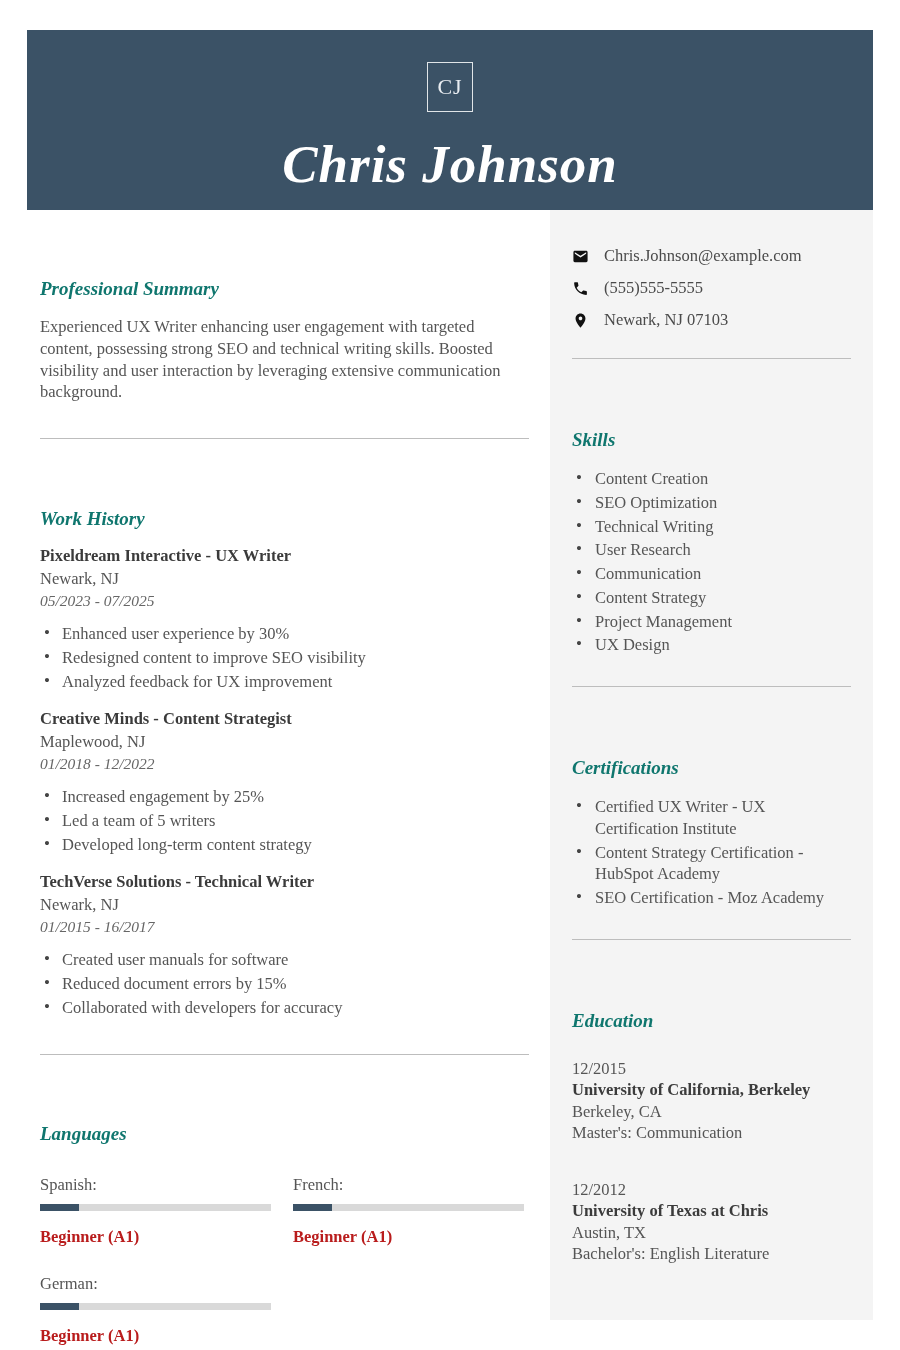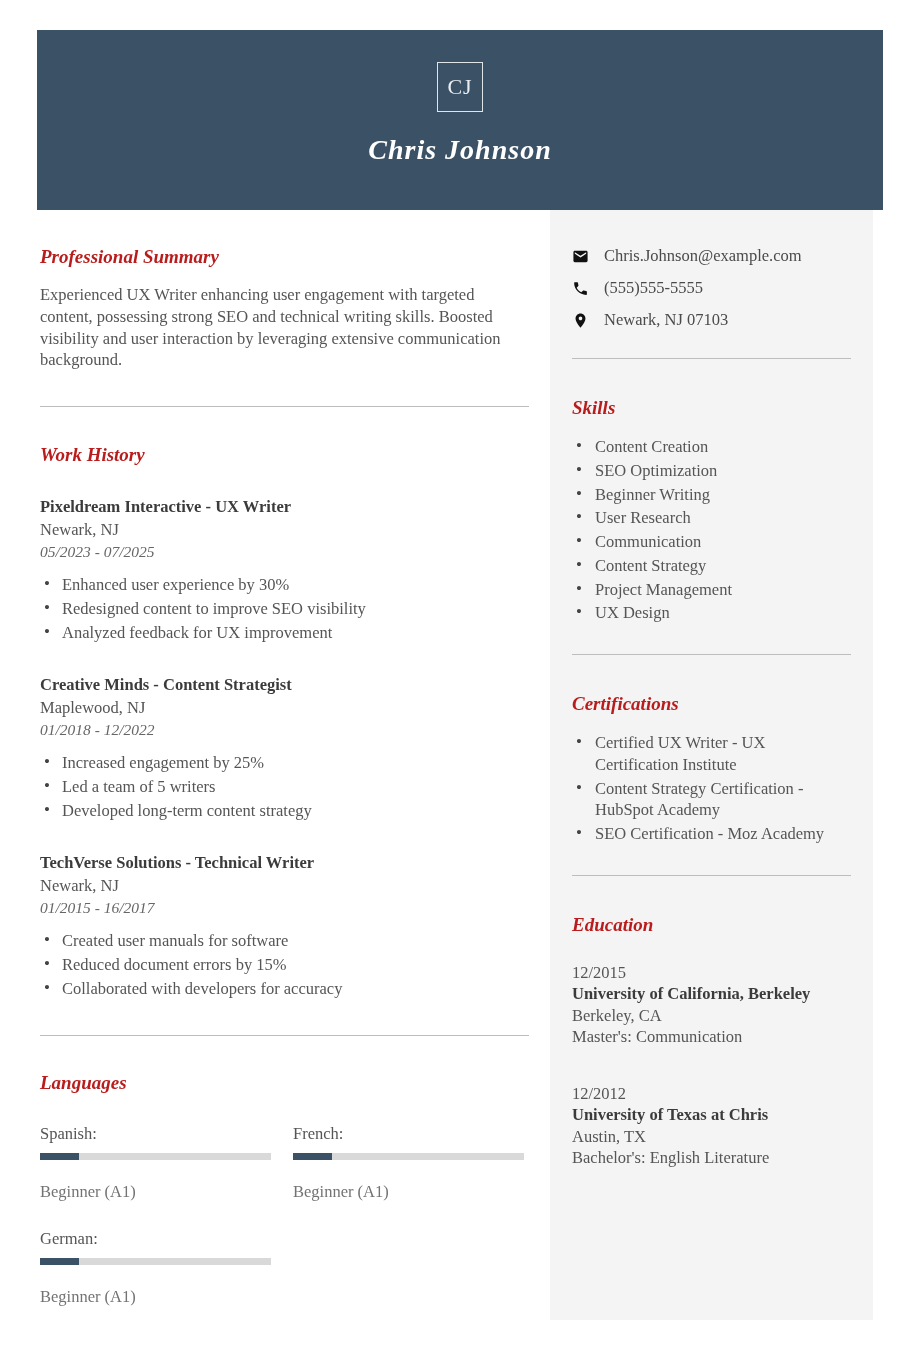--- a/index.html
+++ b/index.html
@@ -3,76 +3,76 @@
 <meta charset="utf-8">
 <style>
   * { margin: 0; padding: 0; box-sizing: border-box; }
   html, body { width: 900px; height: 1350px; background: #ffffff; overflow: hidden; }
   body { font-family: "Liberation Serif", "DejaVu Serif", serif; color: #4a4a4a; }
 
   .page { position: relative; width: 900px; height: 1350px; background: #ffffff; }
 
   
   .header {
-    position: absolute; left: 37px; top: 30px; width: 846px; height: 180px;
+    position: absolute; left: 27px; top: 30px; width: 846px; height: 180px;
     background: #3B5266; color: #ffffff; text-align: center;
   }
   .monogram {
     width: 46px; height: 50px; margin: 32px auto 0 auto;
     border: 1px solid rgba(255,255,255,0.85);
     display: flex; align-items: center; justify-content: center;
     font-size: 22px; letter-spacing: 1px; color: #e9edf1;
   }
   .name {
-    margin-top: 22px; font-size: 28px; font-weight: bold; font-style: italic;
+    margin-top: 22px; font-size: 53px; font-weight: bold; font-style: italic;
     color: #ffffff; letter-spacing: 1px;
   }
 
   
   .left-col {
     position: absolute; left: 40px; top: 210px; width: 489px;
   }
   .right-panel {
     position: absolute; left: 550px; top: 210px; width: 323px; height: 1110px;
     background: #F4F4F4; padding: 36px 22px 0 22px;
   }
 
   .section-heading {
-    font-size: 19px; font-weight: bold; font-style: italic; color: #b91c1c;
+    font-size: 19px; font-weight: bold; font-style: italic; color: #0f766e; margin-top: 32px;
   }
   .divider { border: none; border-top: 1px solid #bdbdbd; height: 0; }
 
   
   .left-col { font-size: 16.5px; }
   .summary-section { padding-top: 36px; }
   .summary-text { margin-top: 16px; line-height: 1.32; color: #555555; }
   .left-col .divider { margin-top: 35px; }
 
   .work-section { padding-top: 37px; }
-  .job { margin-top: 31px; }
+  .job { margin-top: 16px; }
   .job-title { font-weight: bold; color: #3b3b3b; font-size: 16.5px; }
   .job-location { color: #555555; margin-top: 3px; }
   .job-dates { font-style: italic; color: #666666; margin-top: 3px; font-size: 15.5px; }
   ul.bullets { list-style: none; margin-top: 13px; }
   ul.bullets li {
     position: relative; padding-left: 22px; color: #555555; line-height: 1.33; margin-top: 2px;
   }
   ul.bullets li::before {
     content: "\2022"; position: absolute; left: 4px; top: -1px; font-size: 17px; color: #444444;
   }
 
   .languages-section { padding-top: 36px; }
   .lang-grid {
     margin-top: 18px; display: grid; grid-template-columns: 231px 231px;
     column-gap: 22px; row-gap: 15px;
   }
   .lang-name { color: #555555; margin-top: 12px; }
   .lang-bar-track { margin-top: 9px; width: 100%; height: 7px; background: #D9D9D9; }
   .lang-bar-fill { height: 7px; background: #3B5266; }
-  .lang-level { margin-top: 22px; color: #737373; }
+  .lang-level { margin-top: 16px; color: #b91c1c; font-weight: bold; }
 
   
   .right-panel { font-size: 16.5px; }
   .contact-row { display: flex; align-items: center; margin-bottom: 12px; }
   .contact-icon { width: 17px; height: 17px; flex: 0 0 17px; margin-right: 15px; }
   .contact-icon svg { width: 17px; height: 17px; fill: #111111; display: block; }
   .contact-text { color: #4a4a4a; }
   .right-panel .divider { margin-top: 28px; border-top-color: #bdbdbd; }
 
   .skills-section, .certs-section, .edu-section { padding-top: 38px; }
@@ -213,21 +213,21 @@
         <span class="contact-text">Newark, NJ 07103</span>
       </div>
       <hr class="divider">
     </div>
 
     <div class="skills-section">
       <div class="section-heading">Skills</div>
       <ul class="side-bullets">
         <li>Content Creation</li>
         <li>SEO Optimization</li>
-        <li>Beginner Writing</li>
+        <li>Technical Writing</li>
         <li>User Research</li>
         <li>Communication</li>
         <li>Content Strategy</li>
         <li>Project Management</li>
         <li>UX Design</li>
       </ul>
       <hr class="divider">
     </div>
 
     <div class="certs-section">

